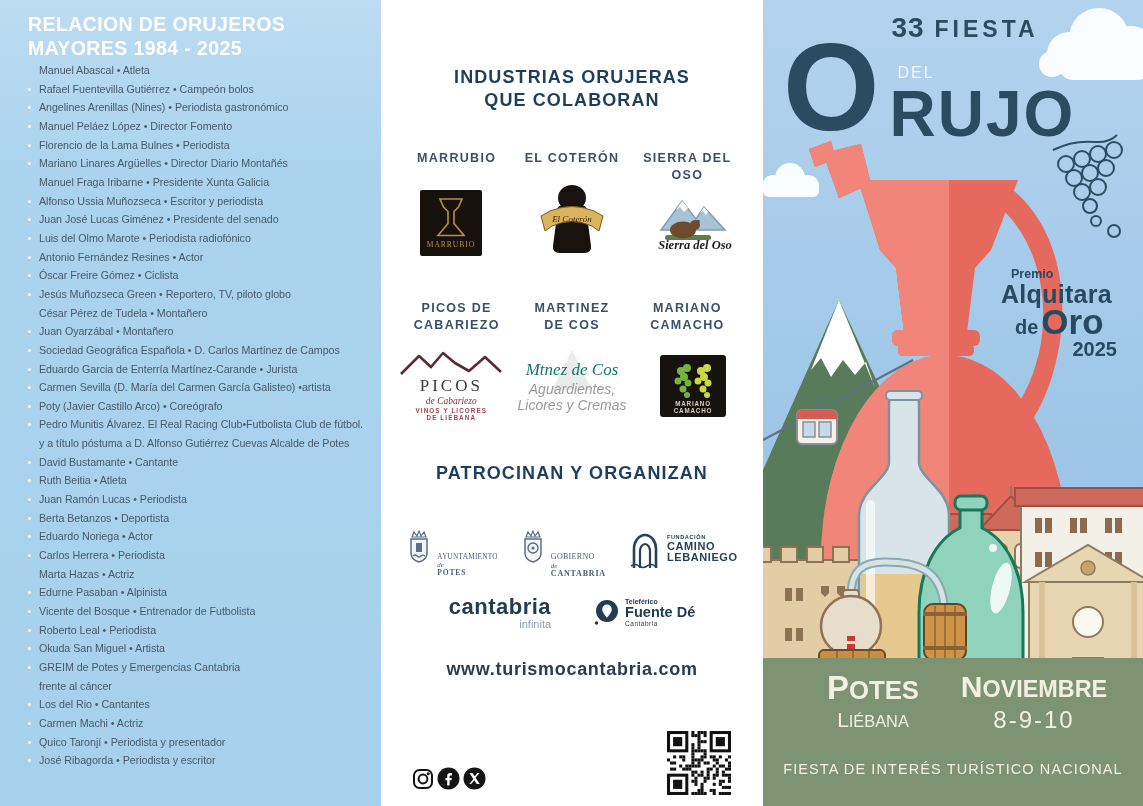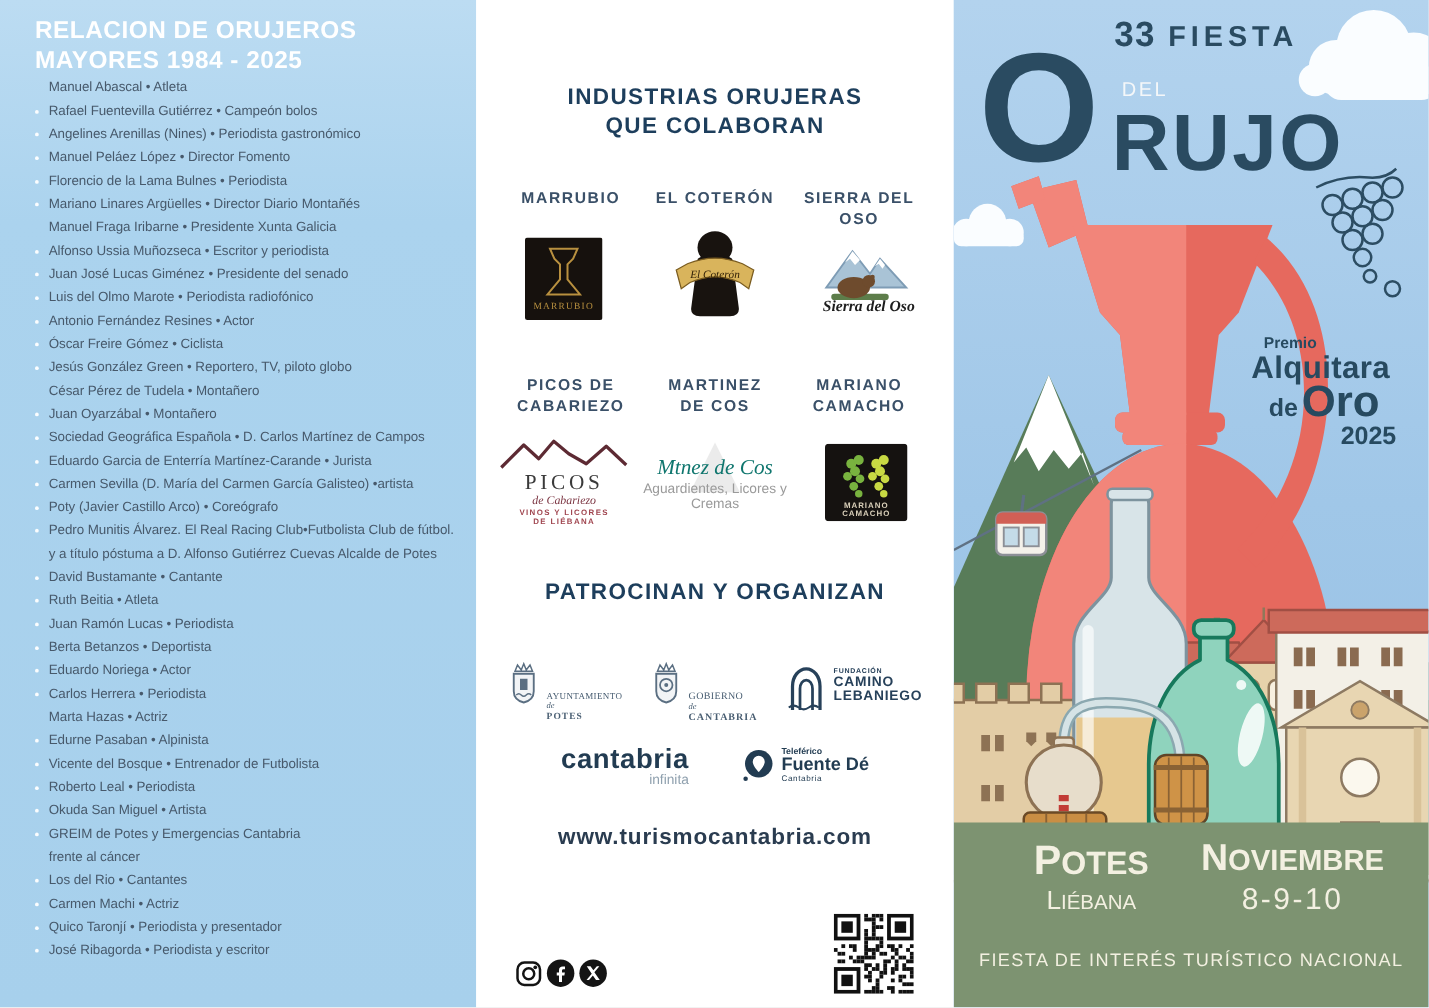--- a/index.html
+++ b/index.html
@@ -38,21 +38,21 @@
   .coteron-text,.sierra-text{font-family:"Liberation Serif",serif;}
   .picos-block{text-align:center;line-height:1.1;}
   .picos-name{font-family:"Liberation Serif",serif;font-size:17px;letter-spacing:3px;color:#3a3a3a;display:block;margin-top:-3px;}
   .picos-sub{font-family:"Liberation Serif",serif;font-style:italic;font-size:9.5px;color:#7a3340;display:block;}
   .picos-sub2{font-size:6.3px;color:#a0454f;letter-spacing:1.1px;display:block;margin-top:2px;font-weight:600;}
   .picos-sub3{font-size:6.3px;color:#a0454f;letter-spacing:1.1px;display:block;font-weight:600;}
   .mtnez-block{position:relative;text-align:center;width:120px;}
   .mtnez-leaf{position:absolute;left:36px;top:-12px;}
   .mtnez-script{position:relative;font-family:"Liberation Serif",serif;font-style:italic;
     font-size:17px;color:#0f766e;display:block;}
-  .mtnez-sub{position:relative;font-size:11px;color:#9a9a9a;display:block;margin-top:1px;}
+  .mtnez-sub{position:relative;font-size:14px;color:#9a9a9a;display:block;margin-top:1px;font-style:italic;}
   .camacho-box svg{display:block;}
   .camacho-text{letter-spacing:.8px;font-weight:700;}
 
   .sponsors-row{position:absolute;left:20px;right:20px;top:512px;height:74px;
     display:flex;justify-content:center;align-items:center;gap:22px;}
   .sponsor{display:flex;align-items:center;gap:5px;}
   .crest-text{display:flex;flex-direction:column;font-family:"Liberation Serif",serif;color:#4a5f73;line-height:1.15;}
   .crest-text .l1{font-size:7.2px;font-weight:400;letter-spacing:.3px;margin-top:33px;}
   .crest-text .l2{font-size:6.8px;font-style:italic;}
   .crest-text .l3{font-size:7.6px;font-weight:700;letter-spacing:.8px;}
@@ -119,21 +119,21 @@
         <li class="bulleted">Angelines Arenillas (Nines) • Periodista gastronómico</li>
         <li class="bulleted">Manuel Peláez López • Director Fomento</li>
         <li class="bulleted">Florencio de la Lama Bulnes • Periodista</li>
         <li class="bulleted">Mariano Linares Argüelles • Director Diario Montañés</li>
         <li>Manuel Fraga Iribarne • Presidente Xunta Galicia</li>
         <li class="bulleted">Alfonso Ussia Muñozseca • Escritor y periodista</li>
         <li class="bulleted">Juan José Lucas Giménez • Presidente del senado</li>
         <li class="bulleted">Luis del Olmo Marote • Periodista radiofónico</li>
         <li class="bulleted">Antonio Fernández Resines • Actor</li>
         <li class="bulleted">Óscar Freire Gómez • Ciclista</li>
-        <li class="bulleted">Jesús González Green • Reportero, TV, piloto globo</li>
+        <li class="bulleted">Jesús Muñozseca Green • Reportero, TV, piloto globo</li>
         <li>César Pérez de Tudela • Montañero</li>
         <li class="bulleted">Juan Oyarzábal • Montañero</li>
         <li class="bulleted">Sociedad Geográfica Española • D. Carlos Martínez de Campos</li>
         <li class="bulleted">Eduardo Garcia de Enterría Martínez-Carande • Jurista</li>
         <li class="bulleted">Carmen Sevilla (D. María del Carmen García Galisteo) •artista</li>
         <li class="bulleted">Poty (Javier Castillo Arco) • Coreógrafo</li>
         <li class="bulleted">Pedro Munitis Álvarez. El Real Racing Club•Futbolista Club de fútbol.</li>
         <li>y a título póstuma a D. Alfonso Gutiérrez Cuevas Alcalde de Potes</li>
         <li class="bulleted">David Bustamante • Cantante</li>
         <li class="bulleted">Ruth Beitia • Atleta</li>

